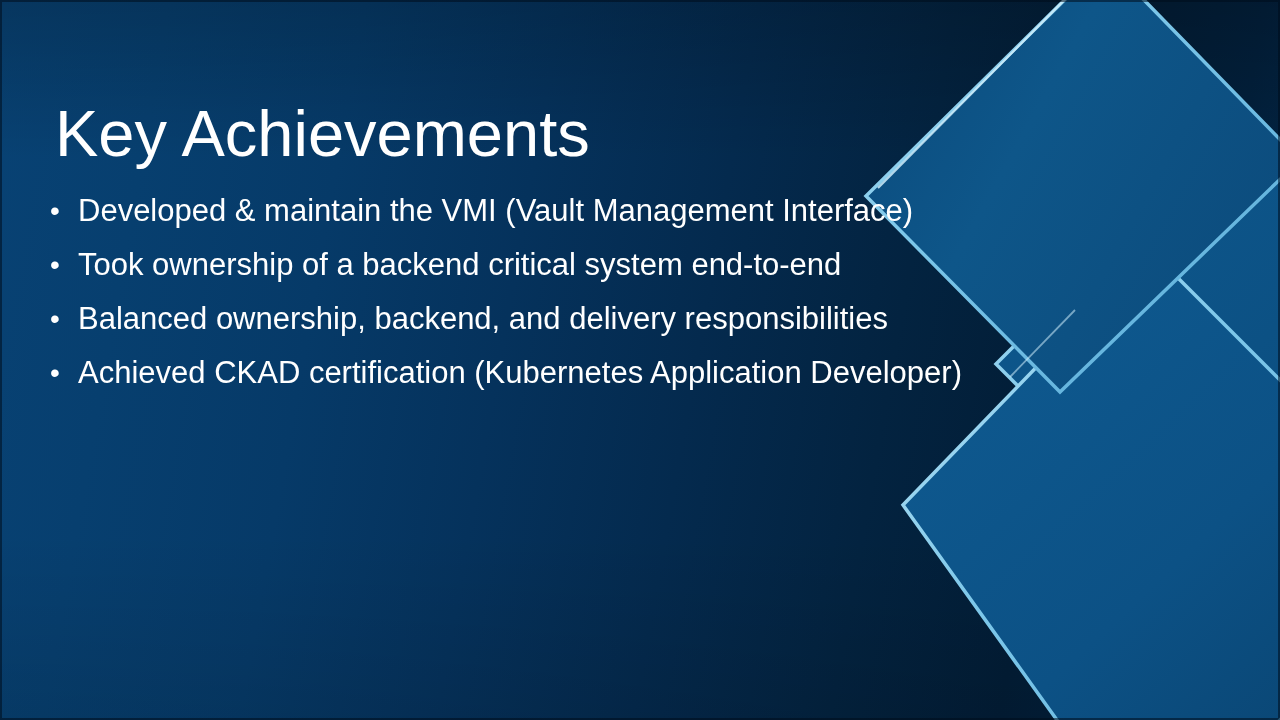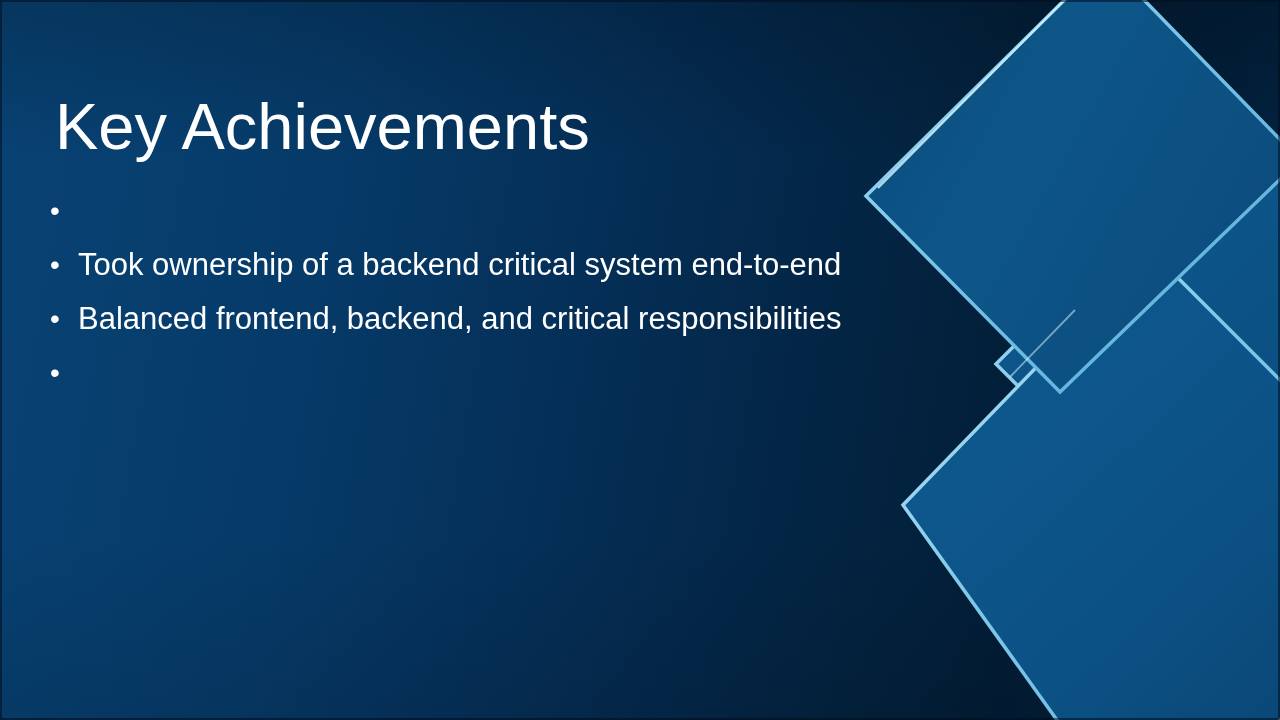--- a/index.html
+++ b/index.html
@@ -68,21 +68,21 @@
 
   
   .content {
     position: absolute;
     inset: 0;
   }
 
   .slide-title {
     position: absolute;
     left: 55px;
-    top: 47px;
+    top: 54px;
     font-size: 65px;
     line-height: 1.1;
     font-weight: 400;
     color: #ffffff;
     letter-spacing: 0px;
     white-space: nowrap;
   }
 
   .bullet-list {
     position: absolute;
@@ -171,33 +171,35 @@
   <div class="edge-frame"></div>
 
   <div class="content">
 
     <h1 class="slide-title">Key Achievements</h1>
 
     <ul class="bullet-list">
 
       <li class="bullet-item">
         <span class="bullet-mark">•</span>
+        <span class="bullet-text">Developed &amp; maintain the VMI (Vault Management Interface)</span>
       </li>
 
       <li class="bullet-item">
         <span class="bullet-mark">•</span>
         <span class="bullet-text">Took ownership of a backend critical system end-to-end</span>
       </li>
 
       <li class="bullet-item">
         <span class="bullet-mark">•</span>
-        <span class="bullet-text">Balanced frontend, backend, and critical responsibilities</span>
-      </li>
-
-      <li class="bullet-item">
-        <span class="bullet-mark">•</span>
+        <span class="bullet-text">Balanced ownership, backend, and delivery responsibilities</span>
+      </li>
+
+      <li class="bullet-item">
+        <span class="bullet-mark">•</span>
+        <span class="bullet-text">Achieved CKAD certification (Kubernetes Application Developer)</span>
       </li>
 
     </ul>
 
   </div>
 
 </div>
 
 </body></html>

